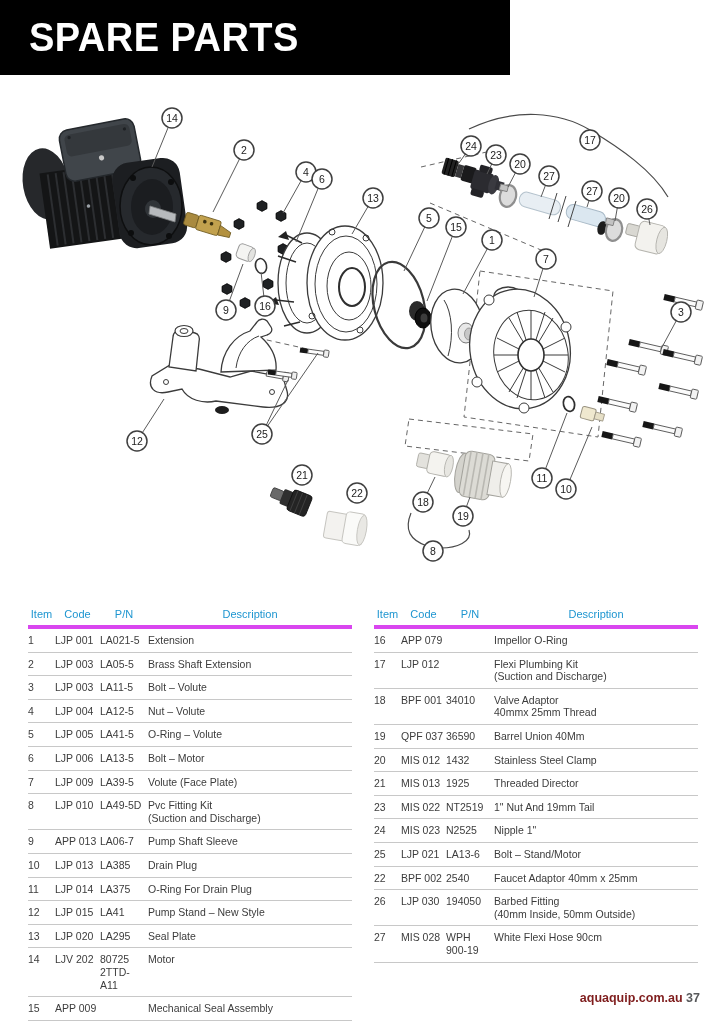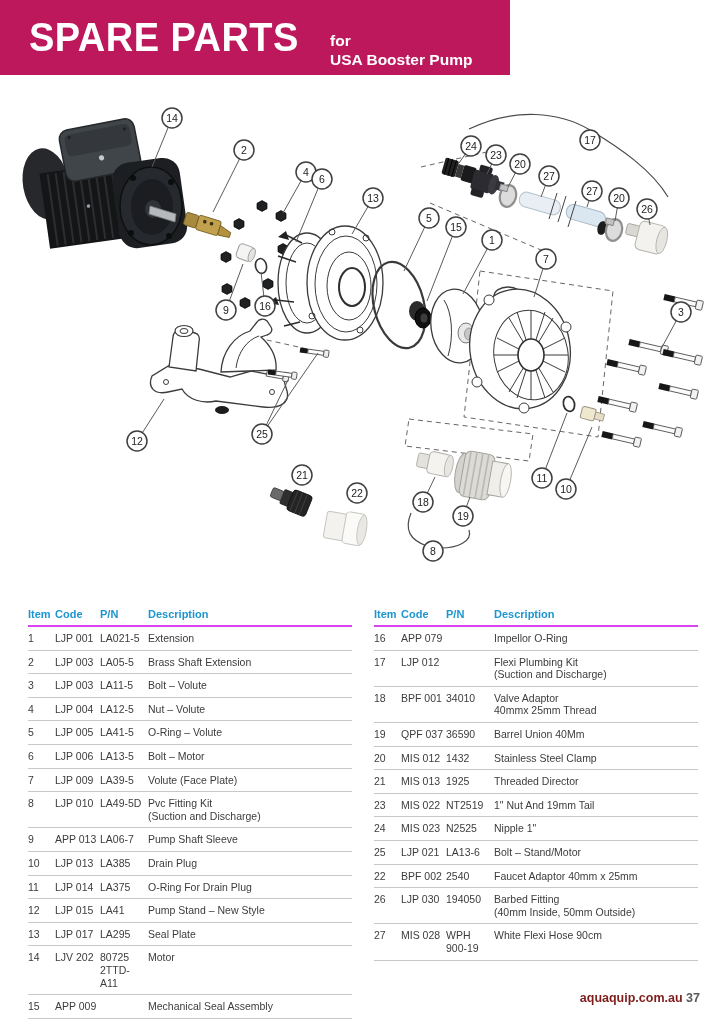--- a/index.html
+++ b/index.html
@@ -19,42 +19,38 @@
   .leader{stroke:#5a5a5a;stroke-width:1;fill:none;}
   .lineart{fill:#fff;stroke:#3b3b3b;stroke-width:1.3;}
   .lineart-thin{fill:none;stroke:#3b3b3b;stroke-width:1;}
   .dashedbox{fill:none;stroke:#666;stroke-width:1;stroke-dasharray:5 4;}
   .brace{fill:none;stroke:#4a4a4a;stroke-width:1.2;}
 
   
   .parts-table{position:absolute;top:605px;width:324px;border-collapse:collapse;table-layout:fixed;}
   #table-left{left:28px;}
   #table-right{left:374px;}
-  .parts-table th{font-size:11px;font-weight:700;color:#1d95d0;text-align:left;
-    padding:3px 0 5px 0;border-bottom:2px solid #d946ef;}
+  .parts-table th{font-size:11px;font-weight:400;color:#1d95d0;text-align:center;
+    padding:3px 0 5px 0;border-bottom:4px solid #d946ef;}
   .parts-table td{font-size:10.5px;color:#3c3c3c;vertical-align:top;text-align:left;
     padding:5px 2px 5px 0;border-bottom:1px solid #c8c8c8;white-space:pre-line;line-height:1.2;}
   .col-item{width:27px;} .col-code{width:45px;} .col-pn{width:48px;} .col-desc{width:auto;}
 
   
   .footer{position:absolute;top:991px;right:24px;font-size:12.5px;font-weight:700;white-space:nowrap;}
   .footer .site{color:#7f1d1d;}
   .footer .page{color:#58595b;}
 </style>
 </head>
 <body>
 
 <div id="page">
 
-  <div class="banner" style="background: #be185d;">
+  <div class="banner" style="background: #000000; text-align: right;">
     <div class="banner-title">SPARE PARTS</div>
-    <div class="banner-sub">
-      <div>for</div>
-      <div>USA Booster Pump</div>
-    </div>
   </div>
 
   <svg id="diagram-svg" width="724" height="485" viewBox="0 95 724 485" xmlns="http://www.w3.org/2000/svg">
 
     <defs>
       <path id="nut" d="M-5,-2.7 L0,-5.4 L5,-2.7 L5,2.7 L0,5.4 L-5,2.7 Z"></path>
       <g id="bolt3">
         <rect x="0" y="-3" width="11" height="6" fill="#161616"></rect>
         <rect x="11" y="-2.4" width="22" height="4.8" fill="#fbfbfb" stroke="#5a5a5a" stroke-width="0.9"></rect>
         <rect x="33" y="-4.6" width="6.5" height="9.2" rx="1" fill="#f2f2f2" stroke="#555" stroke-width="0.9"></rect>
@@ -545,21 +541,21 @@
           <td>O-Ring For Drain Plug</td>
         </tr>
         <tr>
           <td>12</td>
           <td>LJP 015</td>
           <td>LA41</td>
           <td>Pump Stand – New Style</td>
         </tr>
         <tr>
           <td>13</td>
-          <td>LJP 017</td>
+          <td>LJP 020</td>
           <td>LA295</td>
           <td>Seal Plate</td>
         </tr>
         <tr>
           <td>14</td>
           <td>LJV 202</td>
           <td>80725
 2TTD-A11</td>
           <td>Motor</td>
         </tr>

